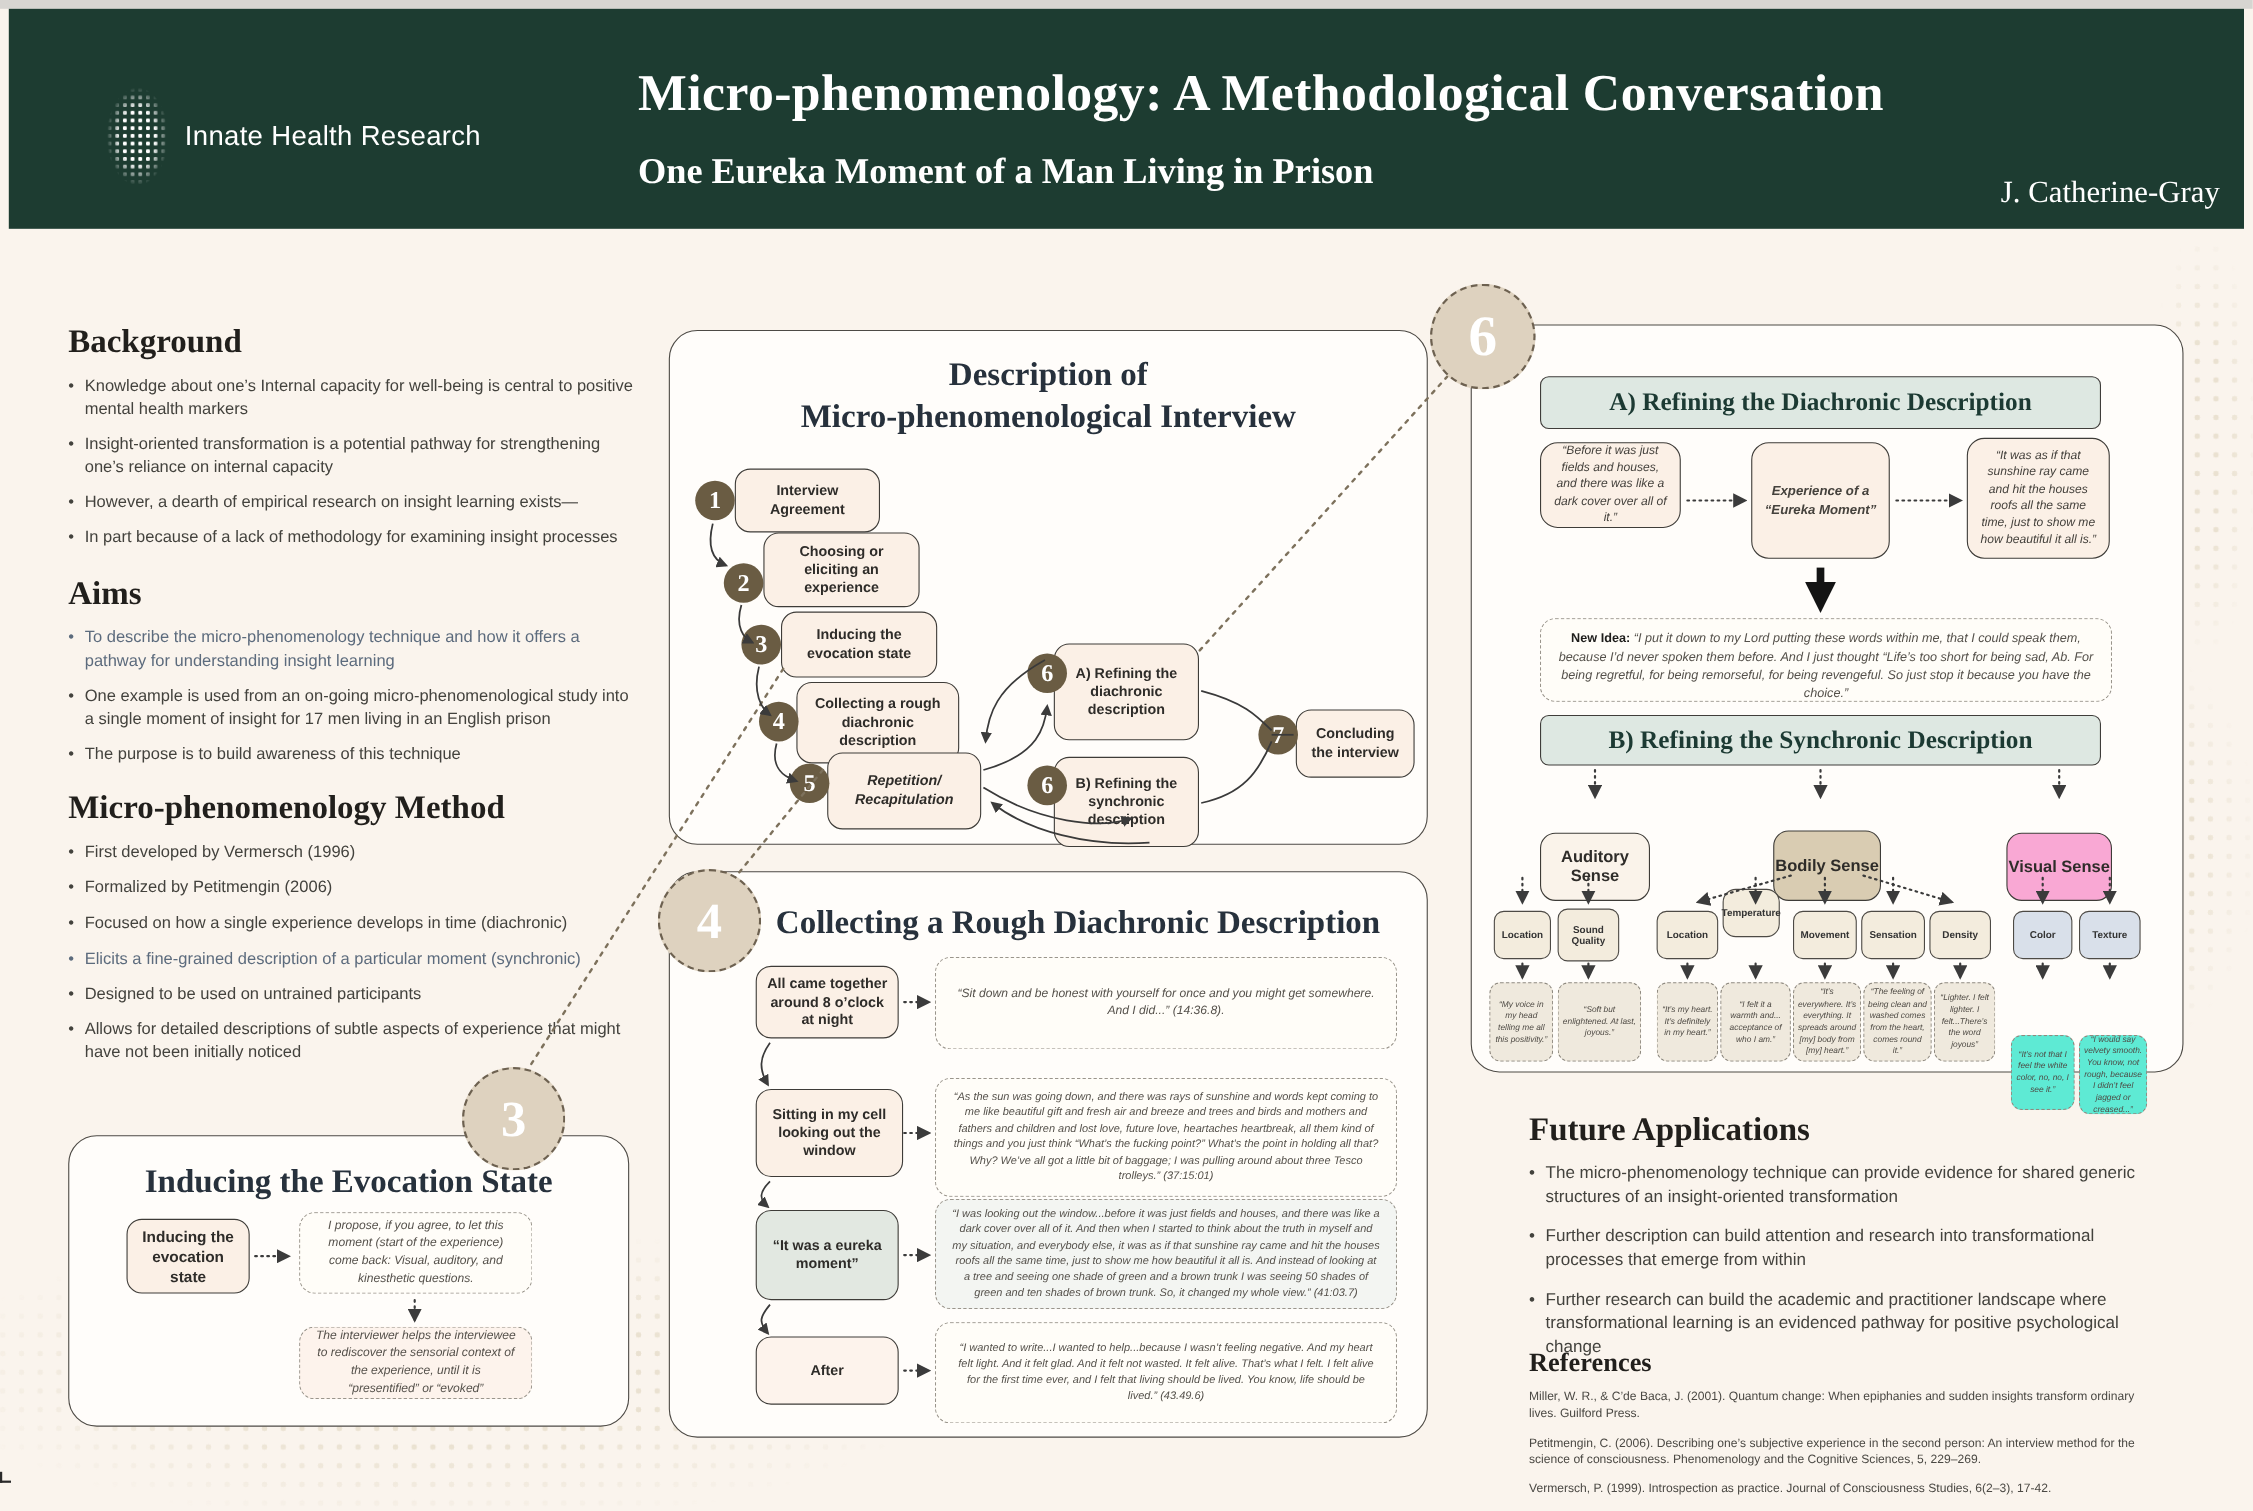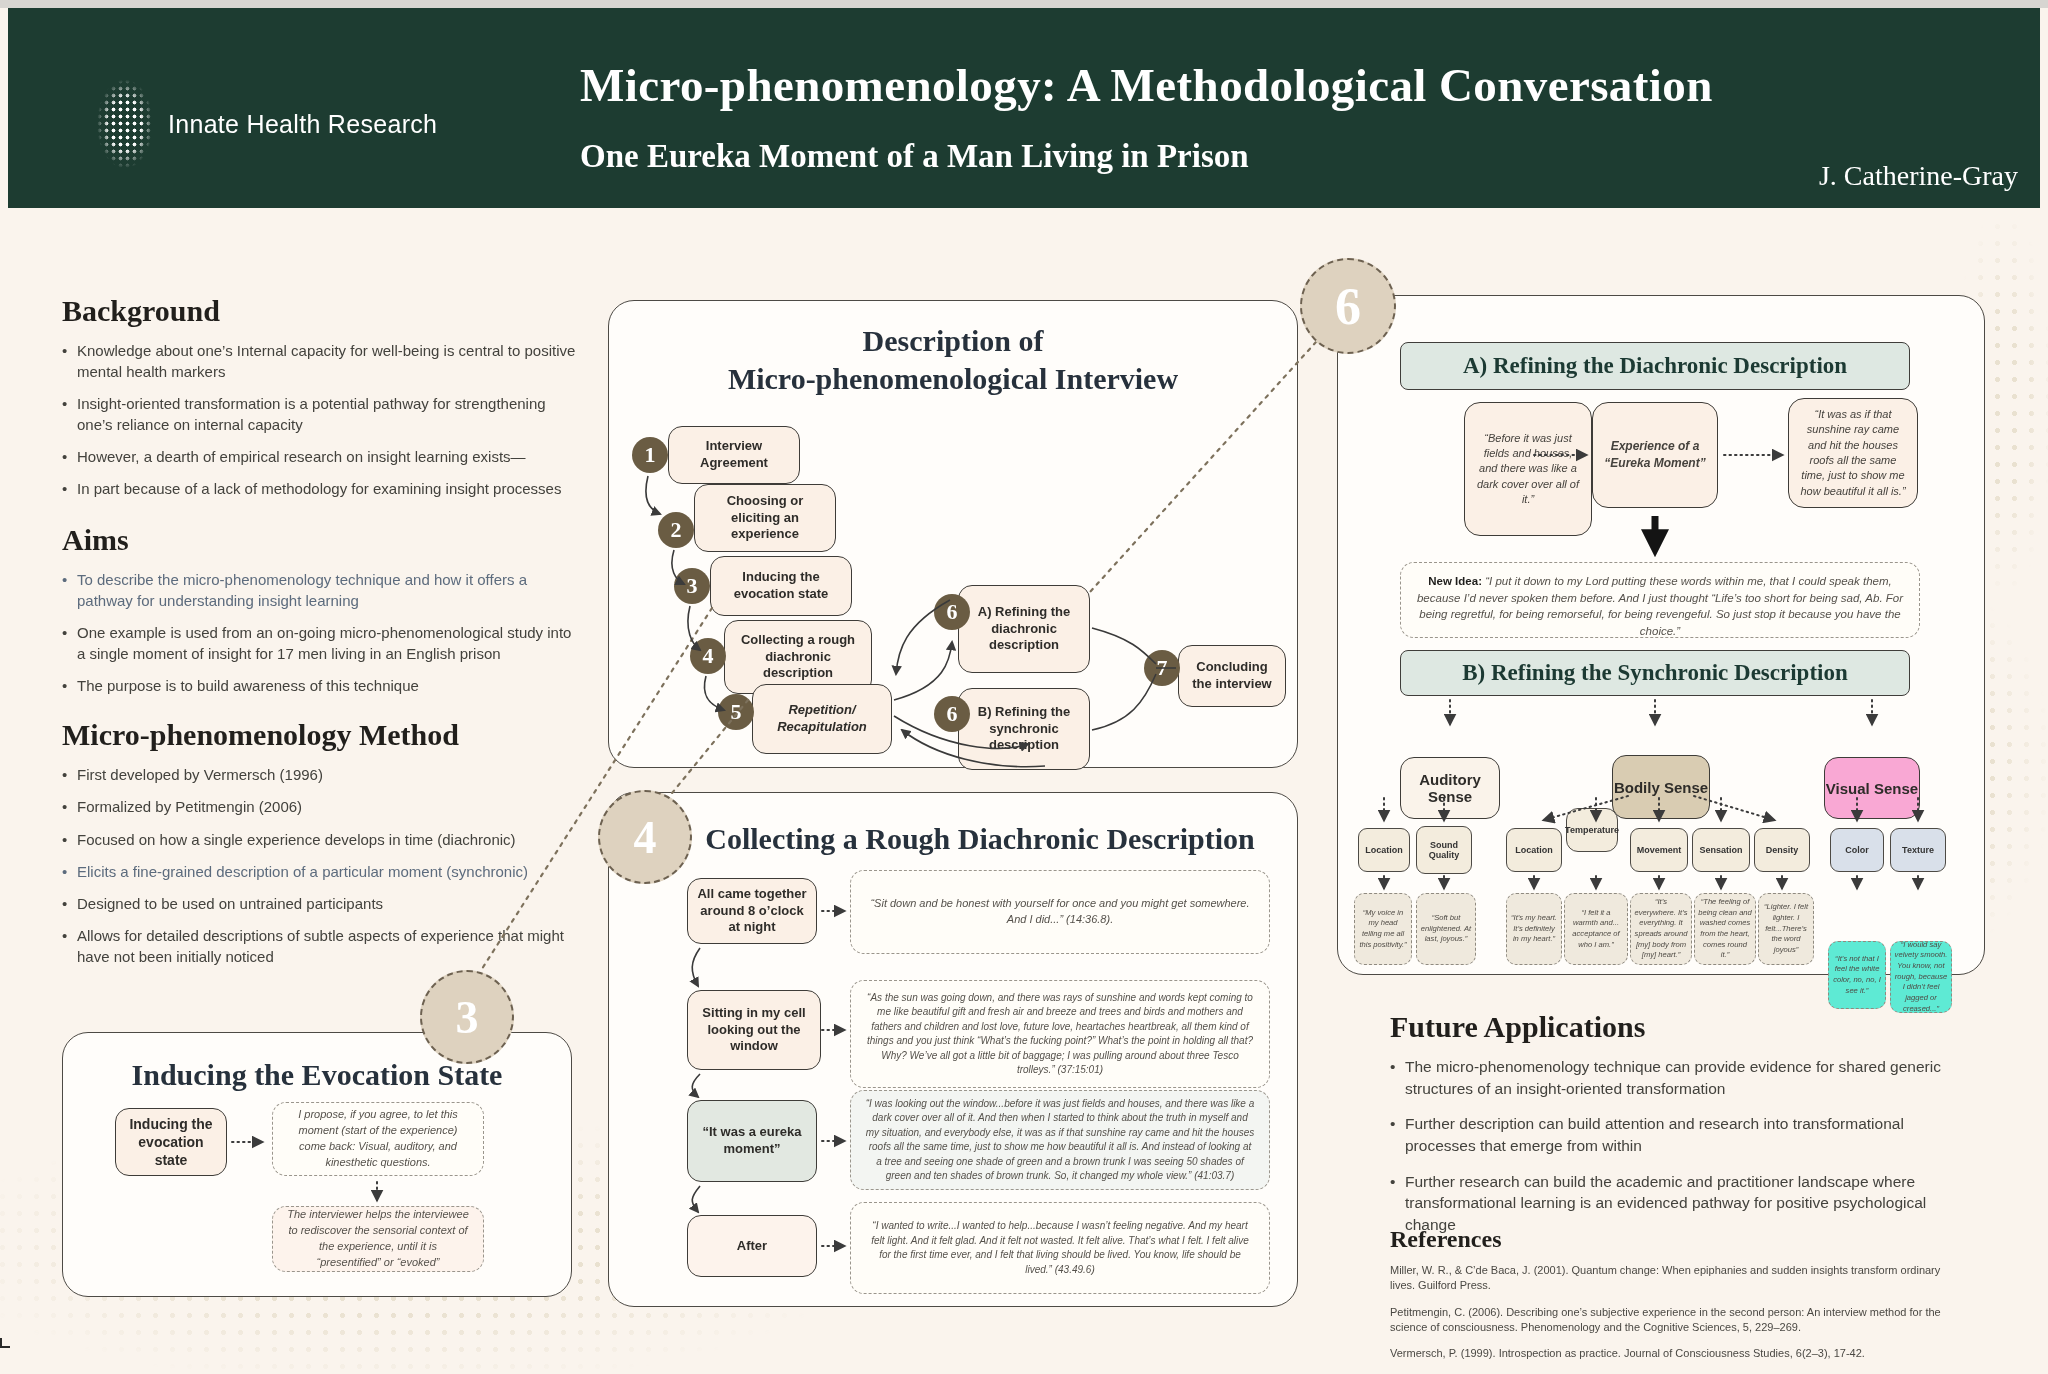--- a/index.html
+++ b/index.html
@@ -152,21 +152,21 @@
 <div class="abs qbox" style="left:850px;top:980px;width:420px;height:108px;font-size:10px;">“As the sun was going down, and there was rays of sunshine and words kept coming to me like beautiful gift and fresh air and breeze and trees and birds and mothers and fathers and children and lost love, future love, heartaches heartbreak, all them kind of things and you just think “What’s the fucking point?” What’s the point in holding all that? Why? We’ve all got a little bit of baggage; I was pulling around about three Tesco trolleys.” (37:15:01)</div>
 <div class="abs flowbox" style="left:687px;top:1100px;width:130px;height:82px;background:#e2e8e1;">“It was a eureka moment”</div>
 <div class="abs qbox" style="left:850px;top:1090px;width:420px;height:100px;font-size:10px;background:#f3f5f2;">“I was looking out the window...before it was just fields and houses, and there was like a dark cover over all of it. And then when I started to think about the truth in myself and my situation, and everybody else, it was as if that sunshine ray came and hit the houses roofs all the same time, just to show me how beautiful it all is. And instead of looking at a tree and seeing one shade of green and a brown trunk I was seeing 50 shades of green and ten shades of brown trunk. So, it changed my whole view.” (41:03.7)</div>
 <div class="abs flowbox" style="left:687px;top:1215px;width:130px;height:62px;background:#fdf3ec;">After</div>
 <div class="abs qbox" style="left:850px;top:1202px;width:420px;height:92px;font-size:10px;">“I wanted to write...I wanted to help...because I wasn’t feeling negative. And my heart felt light. And it felt glad. And it felt not wasted. It felt alive. That’s what I felt. I felt alive for the first time ever, and I felt that living should be lived. You know, life should be lived.” (43.49.6)</div>
 
 <div class="abs panel" style="left:1337px;top:295px;width:648px;height:680px;"></div>
 <div class="abs badge" style="left:1300px;top:258px;width:96px;height:96px;font-size:52px;">6</div>
 
 <div class="abs sectionbar" style="left:1400px;top:342px;width:510px;height:48px;">A) Refining the Diachronic Description</div>
-<div class="abs refbox" style="left:1464px;top:402px;width:128px;height:134px;">“Before it was just fields and houses, and there was like a dark cover over all of it.”</div>
+<div class="abs refbox" style="left:1400px;top:402px;width:128px;height:78px;">“Before it was just fields and houses, and there was like a dark cover over all of it.”</div>
 <div class="abs refbox" style="left:1592px;top:402px;width:126px;height:106px;font-weight:bold;font-size:12px;">Experience of a “Eureka Moment”</div>
 <div class="abs refbox" style="left:1788px;top:398px;width:130px;height:110px;">“It was as if that sunshine ray came and hit the houses roofs all the same time, just to show me how beautiful it all is.”</div>
 <div class="abs qbox" style="left:1400px;top:562px;width:520px;height:76px;font-size:11.5px;display:block;text-align:center;padding:10px 14px;">
   <span style="font-style:normal;font-weight:bold;color:#1e1d1b;">New Idea:</span>
   <span>“I put it down to my Lord putting these words within me, that I could speak them, because I’d never spoken them before. And I just thought “Life’s too short for being sad, Ab. For being regretful, for being remorseful, for being revengeful. So just stop it because you have the choice.”</span>
 </div>
 
 <div class="abs sectionbar" style="left:1400px;top:650px;width:510px;height:46px;">B) Refining the Synchronic Description</div>
 
 <div class="abs sense" style="left:1400px;top:732px;width:100px;height:62px;background:#faf3ea;">Auditory Sense</div>
@@ -177,21 +177,21 @@
 <div class="abs leaf" style="left:1416px;top:826px;width:56px;height:48px;">Sound Quality</div>
 <div class="abs leaf" style="left:1506px;top:828px;width:56px;height:44px;">Location</div>
 <div class="abs leaf" style="left:1566px;top:808px;width:52px;height:44px;border-radius:12px;">Temperature</div>
 <div class="abs leaf" style="left:1630px;top:828px;width:58px;height:44px;">Movement</div>
 <div class="abs leaf" style="left:1692px;top:828px;width:58px;height:44px;">Sensation</div>
 <div class="abs leaf" style="left:1754px;top:828px;width:56px;height:44px;">Density</div>
 <div class="abs leaf blue" style="left:1830px;top:828px;width:54px;height:44px;">Color</div>
 <div class="abs leaf blue" style="left:1890px;top:828px;width:56px;height:44px;">Texture</div>
 
 <div class="abs mini-q" style="left:1354px;top:893px;width:58px;height:72px;">“My voice in my head telling me all this positivity.”</div>
-<div class="abs mini-q" style="left:1416px;top:893px;width:60px;height:72px;">“Soft but enlightened. At last, joyous.”</div>
+<div class="abs mini-q" style="left:1416px;top:893px;width:76px;height:72px;">“Soft but enlightened. At last, joyous.”</div>
 <div class="abs mini-q" style="left:1506px;top:893px;width:56px;height:72px;">“It’s my heart. It’s definitely in my heart.”</div>
 <div class="abs mini-q" style="left:1564px;top:893px;width:64px;height:72px;">“I felt it a warmth and... acceptance of who I am.”</div>
 <div class="abs mini-q" style="left:1630px;top:893px;width:62px;height:72px;">“It’s everywhere. It’s everything. It spreads around [my] body from [my] heart.”</div>
 <div class="abs mini-q" style="left:1694px;top:893px;width:62px;height:72px;">“The feeling of being clean and washed comes from the heart, comes round it.”</div>
 <div class="abs mini-q" style="left:1758px;top:893px;width:56px;height:72px;">“Lighter. I felt lighter. I felt...There’s the word joyous”</div>
 <div class="abs mini-q blue" style="left:1828px;top:893px;width:58px;height:68px;">“It’s not that I feel the white color, no, no, I see it.”</div>
 <div class="abs mini-q blue" style="left:1890px;top:893px;width:62px;height:72px;">“I would say velvety smooth. You know, not rough, because I didn’t feel jagged or creased...”</div>
 
 <div class="abs" style="left:1390px;top:1010px;width:578px;z-index:1;">
   <h2 class="sec-heading">Future Applications</h2>

